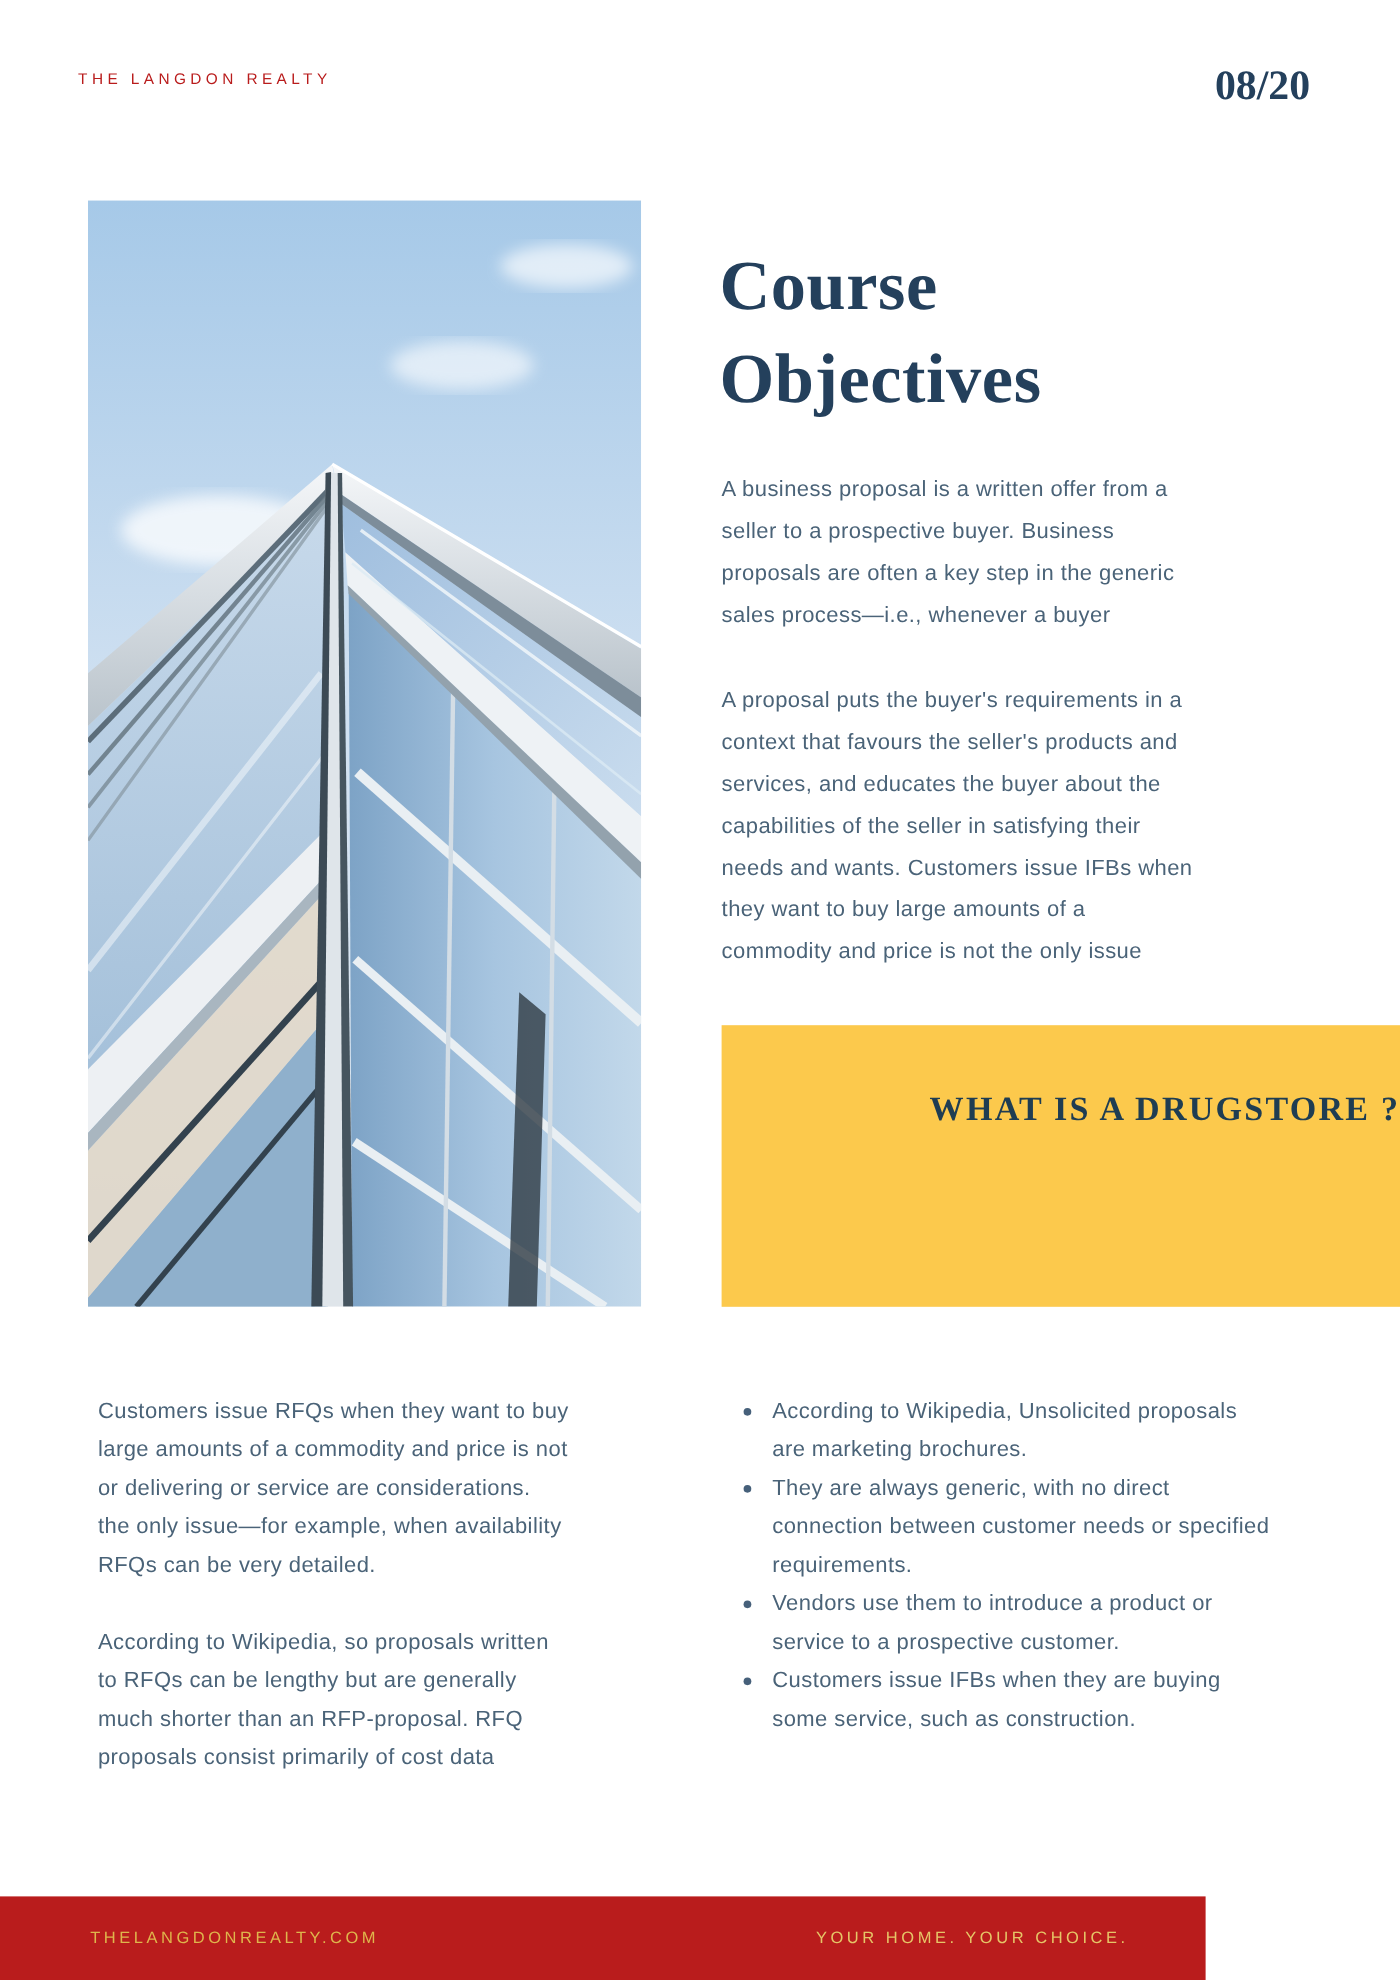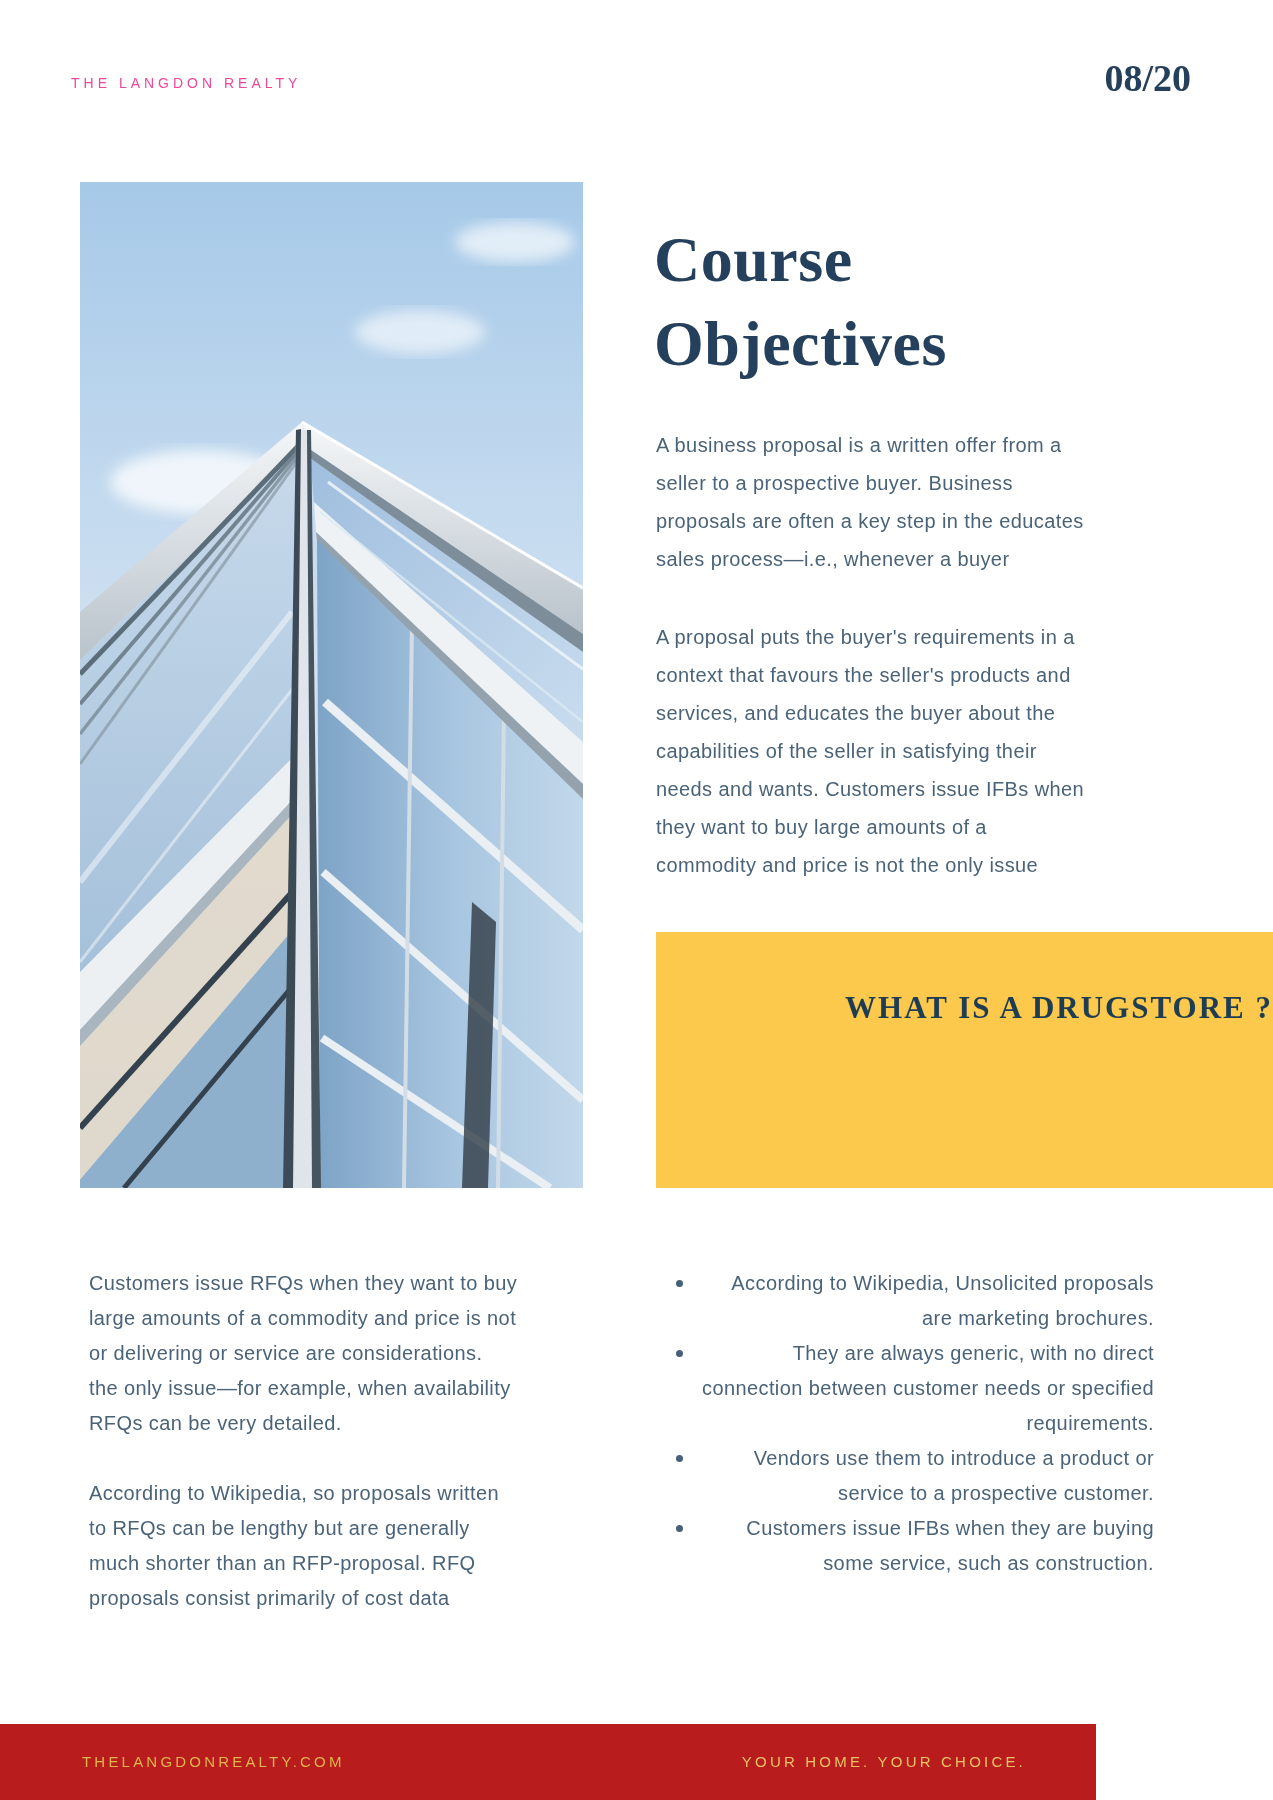--- a/index.html
+++ b/index.html
@@ -1,20 +1,20 @@
 <!DOCTYPE html>
 <html><head>
 <meta charset="utf-8">
 <style>
   html,body{margin:0;padding:0;background:#ffffff;}
   .page{position:relative;width:1273px;height:1800px;background:#ffffff;overflow:hidden;
         font-family:"Liberation Sans",sans-serif;}
 
   .brand{position:absolute;left:71px;top:63px;font-size:14px;font-weight:500;
-         letter-spacing:4px;color:#ec4899;margin-top:12px;}
+         letter-spacing:4px;color:#b91c1c;}
   .pagenum{position:absolute;top:56px;right:82px;font-family:"Liberation Serif",serif;
            font-weight:700;font-size:38px;color:#24405c;}
 
   .photo{position:absolute;left:80px;top:182px;width:503px;height:1006px;overflow:hidden;}
   .photo svg{display:block;}
 
   .title{position:absolute;left:654px;top:218px;margin:0;
          font-family:"Liberation Serif",serif;font-weight:700;font-size:64px;
          line-height:84px;color:#24405c;letter-spacing:0.5px;}
   .title .tline{display:block;white-space:nowrap;}
@@ -28,21 +28,21 @@
   .highlight-box{position:absolute;left:656px;top:932px;width:617px;height:256px;
                  background:#fcc94c;}
   .highlight-title{padding-top:58px;text-align:right;font-family:"Liberation Serif",serif;
                    font-weight:700;font-size:31px;letter-spacing:2px;color:#1f3d52;}
 
   .bcol{position:absolute;top:1266px;font-size:20px;line-height:35px;color:#4a6378;
         letter-spacing:0.4px;}
   .bcol-left{left:89px;width:510px;}
   .bcol-left .pline{display:block;white-space:nowrap;}
   .bcol-left .para-b2{margin-top:35px;}
-  .bcol-right{left:662px;width:500px;text-align:right;}
+  .bcol-right{left:662px;width:500px;}
   .bullets{margin:0;padding:0;list-style:none;}
   .bullets li{position:relative;padding-left:40px;max-width:452px;}
   .bullets li::before{content:"";position:absolute;left:14px;top:14px;width:7px;height:7px;
                       border-radius:50%;background:#46607a;}
 
   .footer{position:absolute;left:0;top:1724px;width:1096px;height:76px;background:#b91c1c;}
   .footer-left{position:absolute;left:82px;top:0;line-height:76px;font-size:15px;
                letter-spacing:3.2px;color:#dfb54c;}
   .footer-right{position:absolute;right:70px;top:0;line-height:76px;font-size:15px;
                 letter-spacing:3.2px;color:#e6c567;}
@@ -133,21 +133,21 @@
   </div>
 
   <h1 class="title">
     <span class="tline">Course</span>
     <span class="tline">Objectives</span>
   </h1>
 
   <div class="para para1">
     <span class="pline">A business proposal is a written offer from a</span>
     <span class="pline">seller to a prospective buyer. Business</span>
-    <span class="pline">proposals are often a key step in the educates</span>
+    <span class="pline">proposals are often a key step in the generic</span>
     <span class="pline">sales process—i.e., whenever a buyer</span>
   </div>
 
   <div class="para para2">
     <span class="pline">A proposal puts the buyer's requirements in a</span>
     <span class="pline">context that favours the seller's products and</span>
     <span class="pline">services, and educates the buyer about the</span>
     <span class="pline">capabilities of the seller in satisfying their</span>
     <span class="pline">needs and wants. Customers issue IFBs when</span>
     <span class="pline">they want to buy large amounts of a</span>

